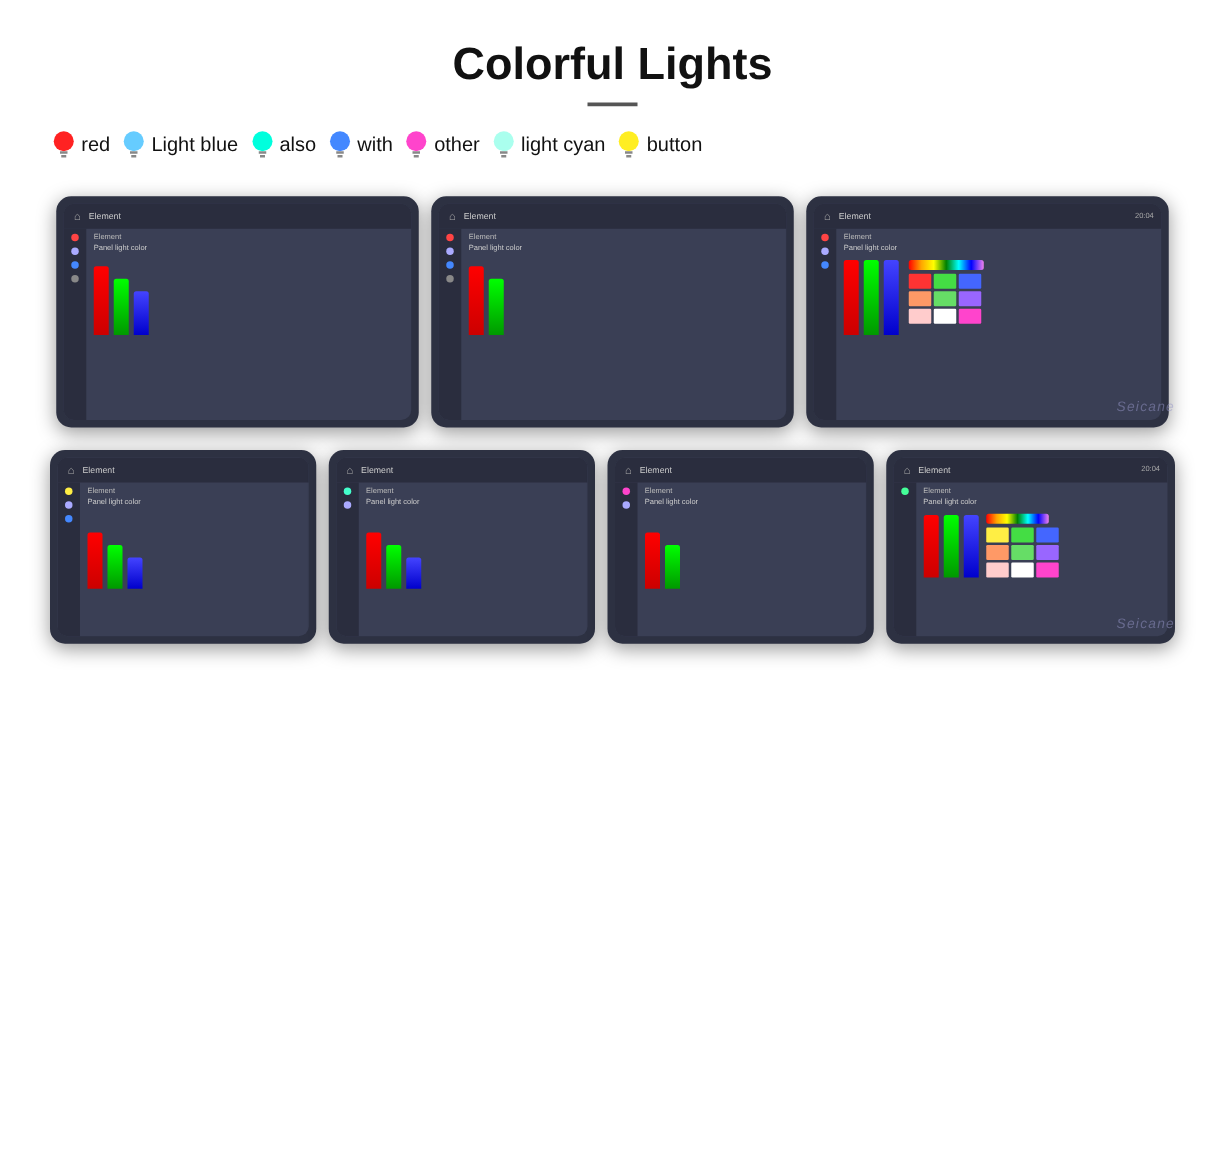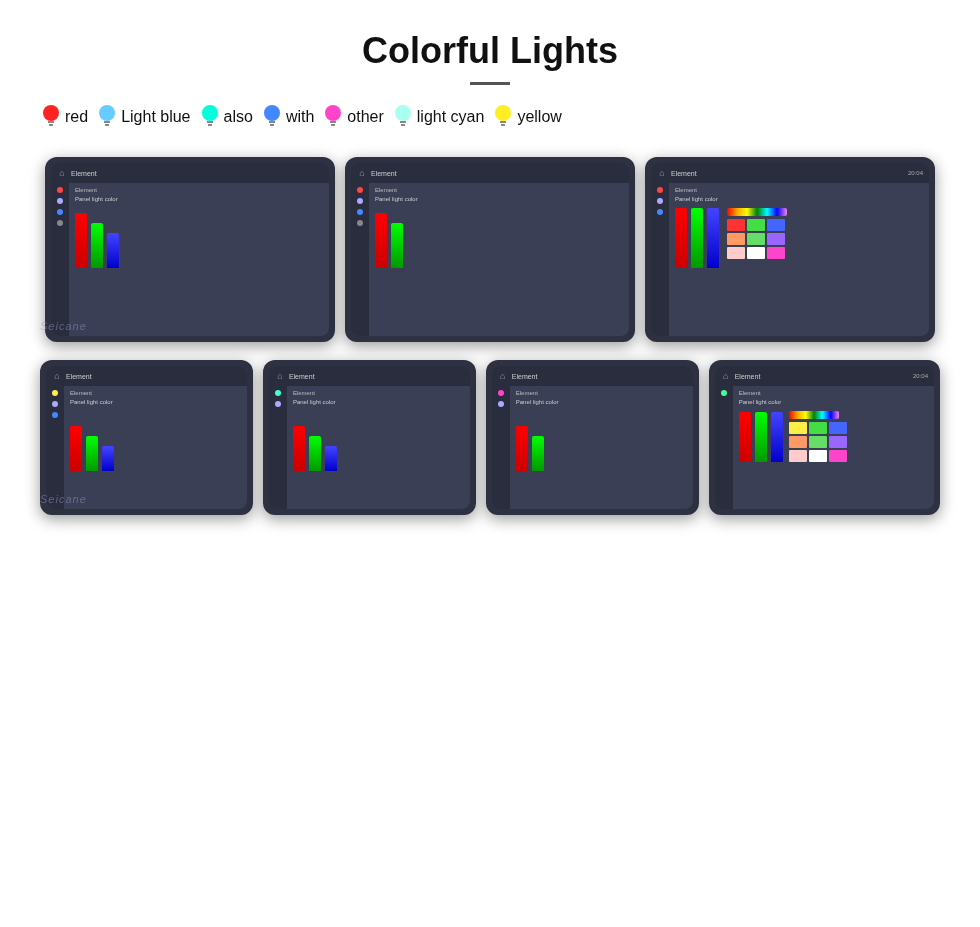--- a/index.html
+++ b/index.html
@@ -190,21 +190,21 @@
       position: absolute;
       bottom: 10px;
       left: 50%;
       transform: translateX(-50%);
       font-size: 11px;
       color: rgba(150,150,200,0.5);
       font-style: italic;
       letter-spacing: 1px;
       pointer-events: none;
       width: 100%;
-      text-align: left;
+      text-align: right;
       margin-top: 40px;
     }
 
     .row-container {
       position: relative;
     }
   </style>
 </head>
 <body>
 
@@ -263,21 +263,21 @@
           <rect x="9" y="21" width="4" height="2" fill="#888"></rect>
         </svg>
         <span>light cyan</span>
       </div>
       <div class="color-item">
         <svg width="22" height="28" viewBox="0 0 22 28">
           <circle cx="11" cy="10" r="8" fill="#ffee22"></circle>
           <rect x="8" y="18" width="6" height="2" fill="#888"></rect>
           <rect x="9" y="21" width="4" height="2" fill="#888"></rect>
         </svg>
-        <span>yellow</span>
+        <span>button</span>
       </div>
     </div>
 
   <div class="row-container">
     <div class="screens-row">
 
       <div class="device-screen large">
         <div class="screen-inner">
           <div class="screen-topbar">
             <div class="home-icon-small">⌂</div>

